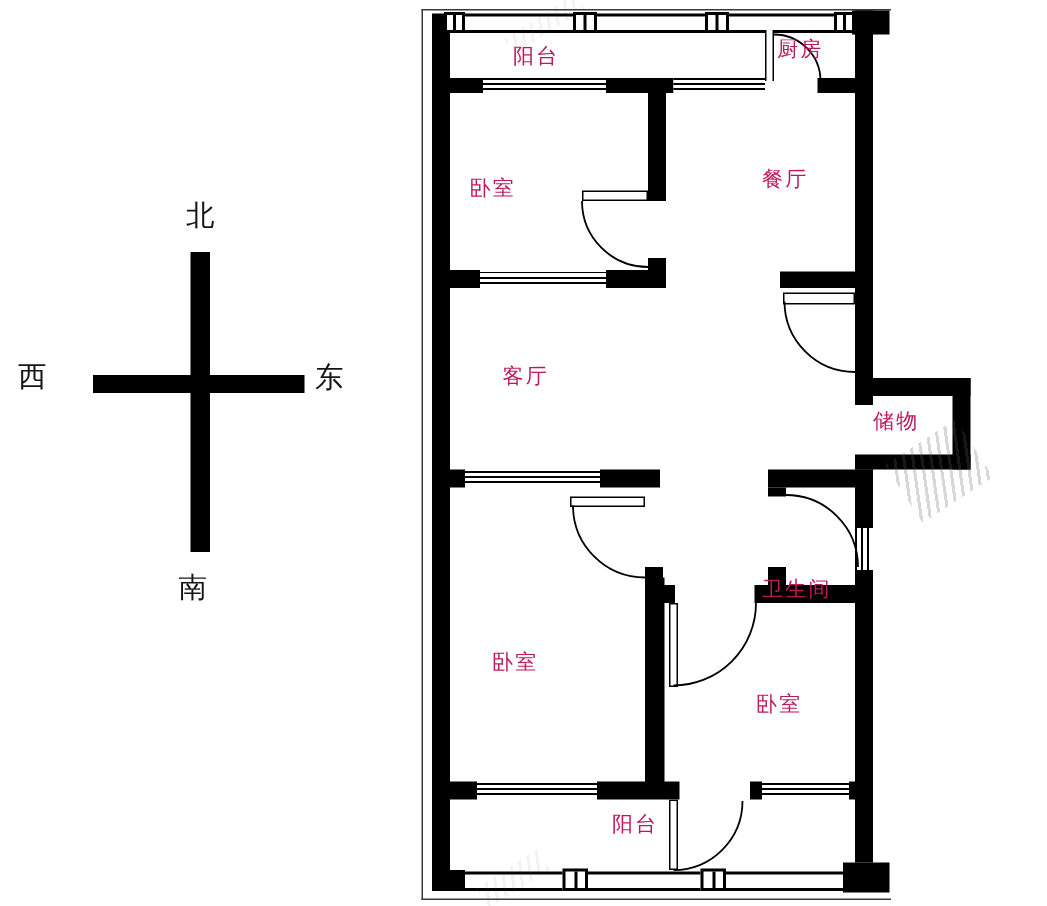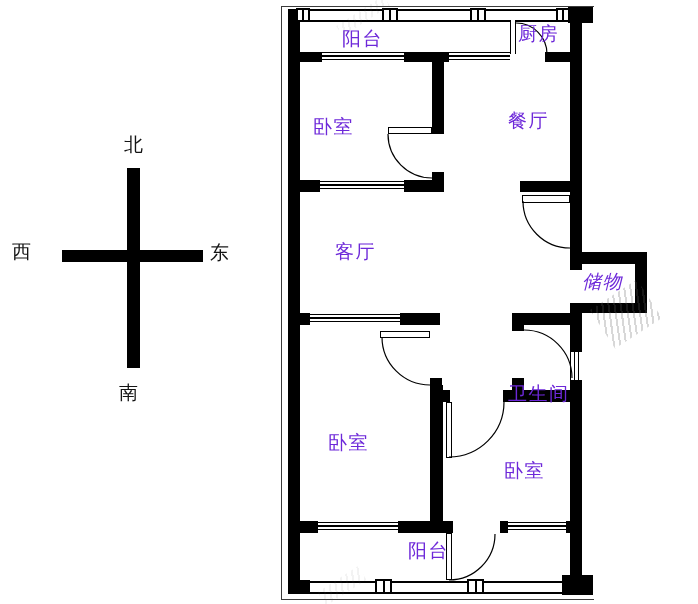--- a/index.html
+++ b/index.html
@@ -12,21 +12,21 @@
   .rline{position:absolute;background:#000;height:2px;}
   .outline{position:absolute;border:1px solid #3a3a3a;border-right:none;}
   .leaf{position:absolute;background:#fff;border:1px solid #000;box-sizing:border-box;}
   .winh{position:absolute;background:repeating-linear-gradient(to bottom,#000 0 1.3px,#fff 1.3px 3.4px);}
   .winv{position:absolute;background:repeating-linear-gradient(to right,#000 0 1.3px,#fff 1.3px 4px);}
   .thinwall{position:absolute;background:#fff;border-left:1.5px solid #000;border-right:1.5px solid #000;box-sizing:border-box;}
   .mull{position:absolute;background:#fff;border:2px solid #000;box-sizing:border-box;display:flex;justify-content:center;}
   .mull i{display:block;width:2px;height:100%;background:#000;}
   .arcs{position:absolute;left:0;top:0;width:698px;height:604px;}
   .room-label{
-    position:absolute;font-size:19px;line-height:20px;color:#6d28d9;
+    position:absolute;font-size:14px;line-height:20px;color:#be185d;
     letter-spacing:1.5px;white-space:nowrap;
     font-family:"Liberation Serif","DejaVu Serif",serif;
   }
   .compass-label{
     position:absolute;font-size:19px;line-height:20px;color:#141414;white-space:nowrap;
     font-family:"Liberation Serif","DejaVu Serif",serif;
   }
   .watermark{
     position:absolute;opacity:.45;
     background:repeating-linear-gradient(115deg,rgba(95,95,95,.55) 0 2px,rgba(0,0,0,0) 2px 6px);
@@ -143,21 +143,21 @@
       <path d="M382,337 A48,48 0 0 0 430,385"></path>
       <path d="M449,457 A55,55 0 0 0 504,402"></path>
       <path d="M449,580 A46,46 0 0 0 495,534"></path>
     </svg>
 
     <div class="room-label" style="left:342px;top:29px;">阳台</div>
     <div class="room-label" style="left:518px;top:24px;">厨房</div>
     <div class="room-label" style="left:313px;top:117px;">卧室</div>
     <div class="room-label" style="left:508px;top:111px;">餐厅</div>
     <div class="room-label" style="left:335px;top:242px;">客厅</div>
-    <div class="room-label" style="left:582px;top:272px;font-style:italic;">储物</div>
+    <div class="room-label" style="left:582px;top:272px;">储物</div>
     <div class="room-label" style="left:508px;top:352px;margin-top:32px;">卫生间</div>
     <div class="room-label" style="left:328px;top:433px;">卧室</div>
     <div class="room-label" style="left:504px;top:461px;">卧室</div>
     <div class="room-label" style="left:408px;top:541px;">阳台</div>
 
     <div class="watermark" style="left:598px;top:291px;width:56px;height:46px;"></div>
     <div class="watermark faint" style="left:318px;top:578px;width:48px;height:16px;"></div>
     <div class="watermark faint" style="left:335px;top:10px;width:56px;height:12px;"></div>
 
   </div>

